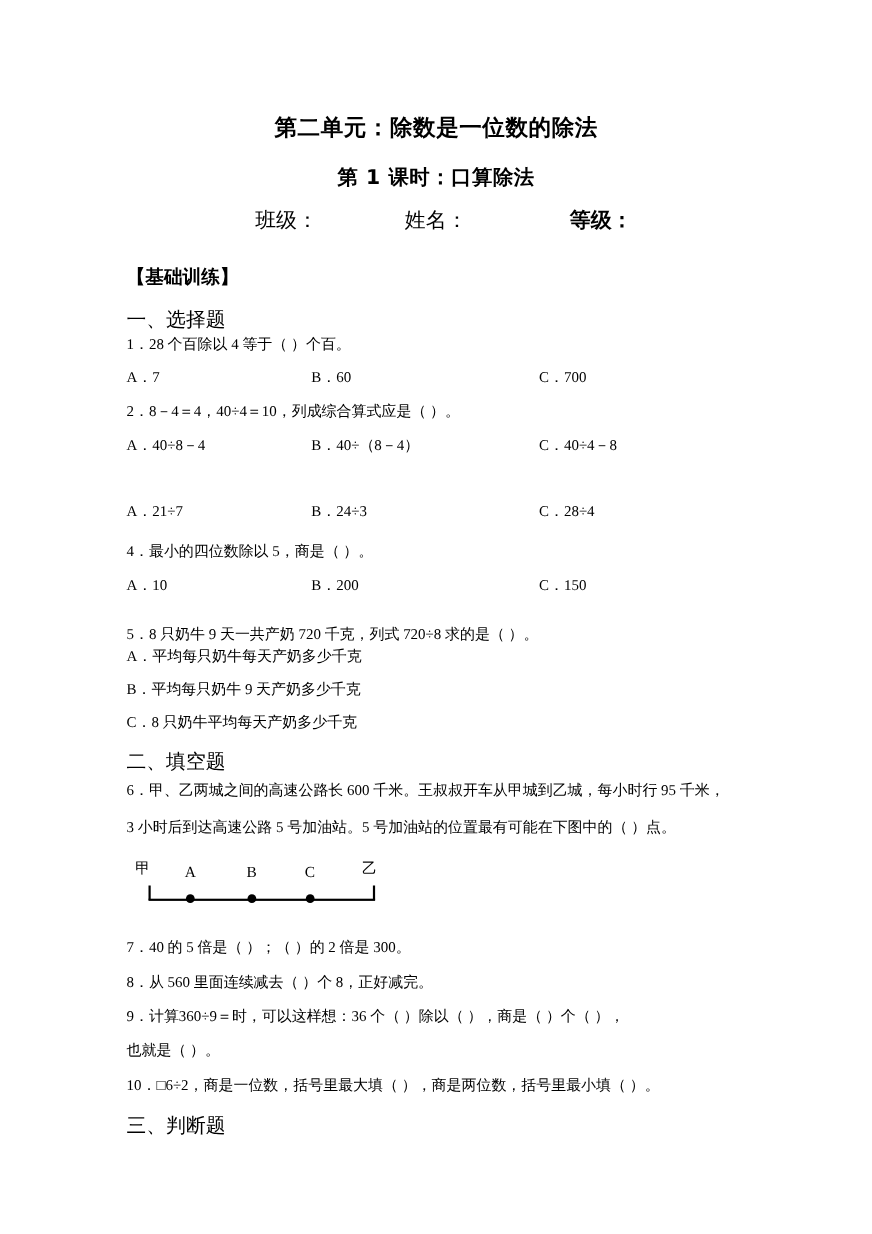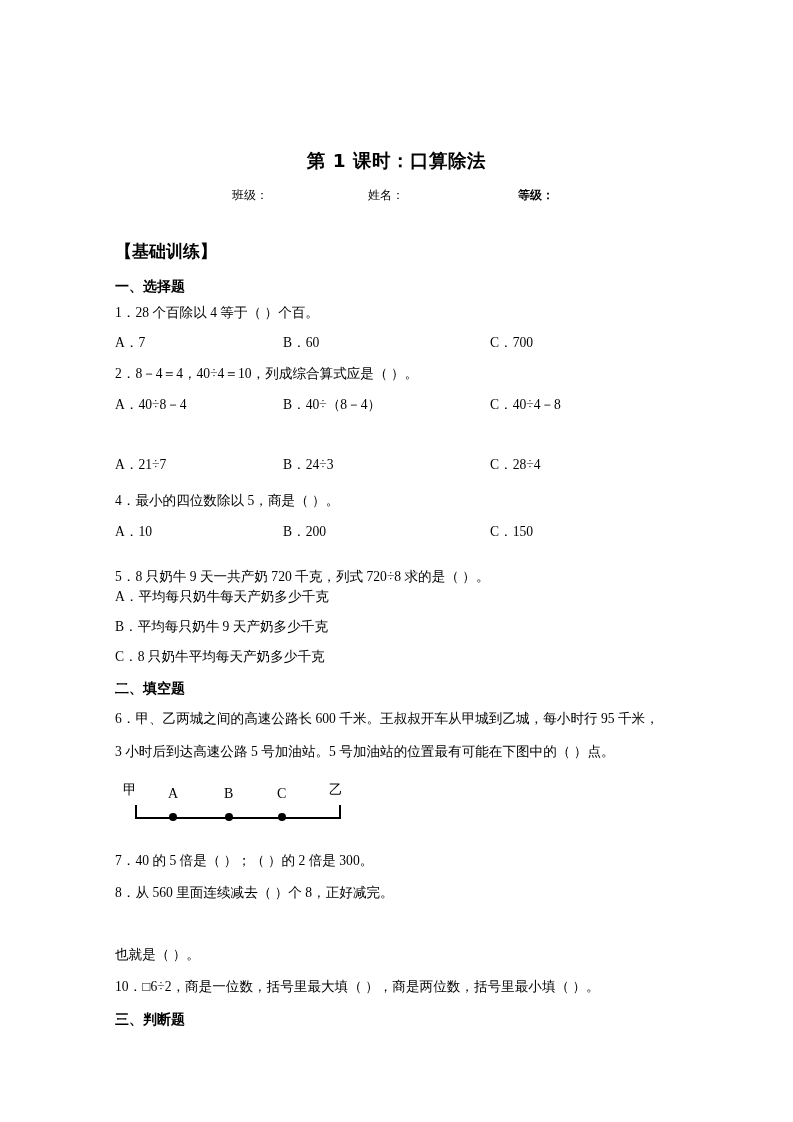--- a/index.html
+++ b/index.html
@@ -32,43 +32,43 @@
     margin:0;
     position:absolute;
     top:148px; left:0; right:0;
   }
 
   
   .info-row {
     position:absolute;
     top:187px; left:0; right:0;
     height:22px;
-    font-size:12px;
+    font-size:19px;
   }
   .info-row .f { position:absolute; white-space:nowrap; }
   .info-class { left:232px; }
   .info-dot   { left:357px; top:9px; width:2px; height:2px; background:#b8a97a; border-radius:50%; }
   .info-name  { left:368px; }
   .info-grade { left:518px;font-weight:bold; }
 
   
   .bracket-heading {
     position:absolute;
     left:115px;
     font-family:"DejaVu Sans","Liberation Sans",sans-serif;
     font-weight:bold;
     font-size:17px;
     white-space:nowrap;
   }
   .sec-heading {
     position:absolute;
     left:115px;
     font-family:"DejaVu Sans","Liberation Sans",sans-serif;
-    font-weight:bold;
-    font-size:14px;
+    font-weight:normal;
+    font-size:18px;
     white-space:nowrap;
   }
 
   
   .qline {
     position:absolute;
     left:115px;
     font-size:13.6px;
     white-space:nowrap;
     line-height:1;
@@ -126,20 +126,21 @@
     border-radius:50%;
     background:#000;
     top:30px;
   }
 </style>
 </head>
 <body>
 
 <div class="page">
 
+  <h1 class="title-main">第二单元：除数是一位数的除法</h1>
   <h2 class="title-sub">第 1 课时：口算除法</h2>
 
   <div class="info-row">
     <span class="f info-class">班级：</span>
     <span class="info-dot"></span>
     <span class="f info-name">姓名：</span>
     <span class="f info-grade">等级：</span>
   </div>
 
   <div class="bracket-heading" style="top:240px;">【基础训练】</div>
@@ -188,18 +189,19 @@
 
     <span class="dg-pt-label" style="left:109px;">B</span>
     <span class="dg-dot" style="left:110px;"></span>
 
     <span class="dg-pt-label" style="left:162px;">C</span>
     <span class="dg-dot" style="left:163px;"></span>
   </div>
 
   <div class="qline" style="top:854px;">7．40 的 5 倍是（      ）；（      ）的 2 倍是 300。</div>
   <div class="qline" style="top:886px;">8．从 560 里面连续减去（      ）个 8，正好减完。</div>
+  <div class="qline" style="top:917px;">9．计算360÷9＝时，可以这样想：36 个（      ）除以（      ），商是（      ）个（      ），</div>
   <div class="qline" style="top:948px;">也就是（      ）。</div>
   <div class="qline" style="top:980px;">10．□6÷2，商是一位数，括号里最大填（      ），商是两位数，括号里最小填（      ）。</div>
 
   <div class="sec-heading" style="top:1011px;">三、判断题</div>
 
 </div>
 
 </body></html>

